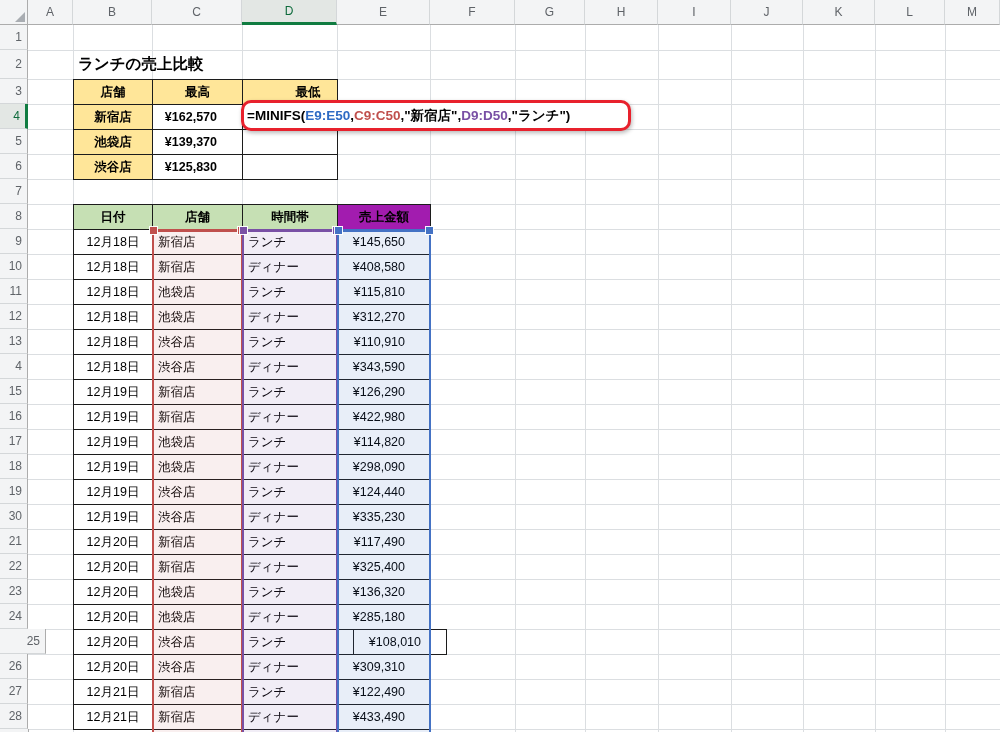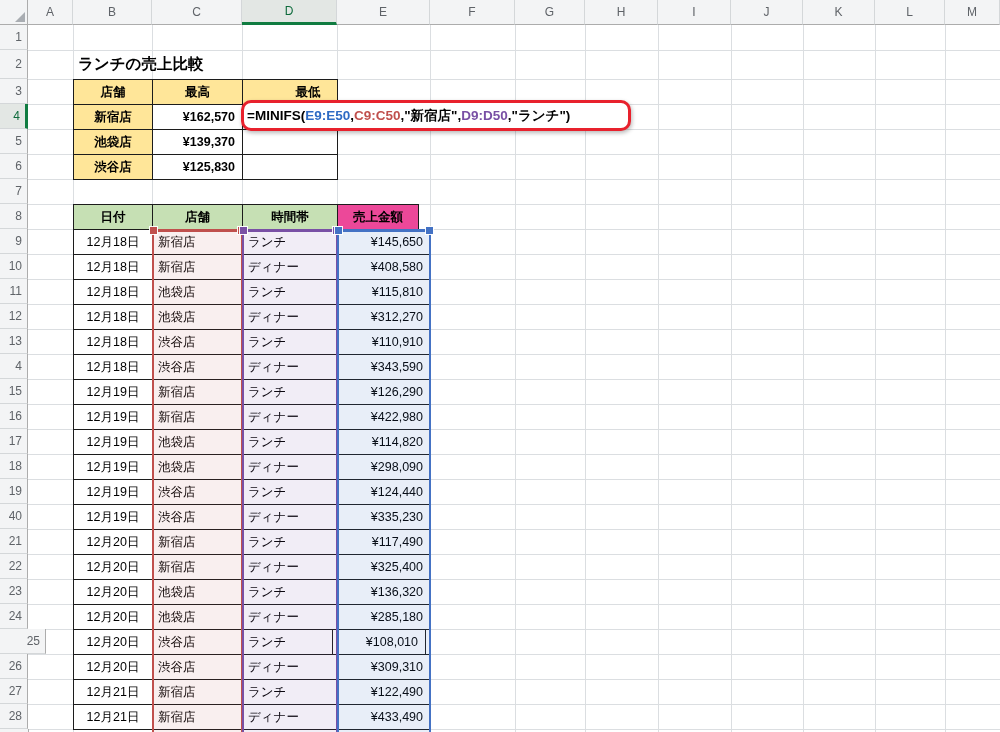--- a/index.html
+++ b/index.html
@@ -2,21 +2,21 @@
 <html><head>
 <meta charset="utf-8">
 <style>
   html,body{margin:0;padding:0;background:#fff;}
   #sheet{position:relative;width:1000px;height:732px;overflow:hidden;background:#fff;
          font-family:"Liberation Sans","DejaVu Sans",sans-serif;}
   .vline,.hline{position:absolute;background:#DBDEE1;z-index:0;}
   .vline{width:1px;} .hline{height:1px;}
   .cell{position:absolute;box-sizing:border-box;border:1px solid #1c1c1c;background:#fff;
         display:flex;align-items:center;font-size:12.5px;color:#000;padding:0 4px;z-index:1;white-space:nowrap;overflow:visible;}
-  .center{justify-content:center;} .right{justify-content:flex-end;padding-right:7px;} .left{padding-left:5px;}
+  .center{justify-content:center;} .right{justify-content:flex-end;padding-right:25px;} .left{padding-left:5px;}
   .bold{font-weight:bold;}
   .ttl{position:absolute;display:flex;align-items:center;font-weight:bold;font-size:15.5px;color:#000;z-index:1;white-space:nowrap;}
   .ann{position:absolute;background:#fff;border:3px solid #E8212D;border-radius:10px;
        box-shadow:1px 2px 4px rgba(0,0,0,.28);z-index:2;box-sizing:border-box;}
   .ftx{position:absolute;display:flex;align-items:center;white-space:nowrap;
        font-weight:bold;font-size:13.5px;z-index:3;}
   .rng{position:absolute;box-sizing:border-box;pointer-events:none;z-index:4;}
   .hdl{position:absolute;width:7px;height:7px;box-shadow:0 0 0 1px rgba(255,255,255,.95);z-index:5;}
   .ch,.rh,.corner{position:absolute;box-sizing:border-box;background:#F3F4F5;color:#5f6368;
        font-size:12px;display:flex;align-items:center;z-index:6;}
@@ -95,21 +95,21 @@
         <span style="color: rgb(46, 107, 196);">E9:E50</span>
         <span style="color: rgb(0, 0, 0);">,</span>
         <span style="color: rgb(192, 80, 77);">C9:C50</span>
         <span style="color: rgb(0, 0, 0);">,"新宿店",</span>
         <span style="color: rgb(121, 80, 165);">D9:D50</span>
         <span style="color: rgb(0, 0, 0);">,"ランチ")</span>
       </div>
       <div class="cell bold center" style="left: 73px; top: 204px; width: 80px; height: 26px; background: rgb(198, 224, 180);">日付</div>
       <div class="cell bold center" style="left: 152px; top: 204px; width: 91px; height: 26px; background: rgb(198, 224, 180);">店舗</div>
       <div class="cell bold center" style="left: 242px; top: 204px; width: 96px; height: 26px; background: rgb(198, 224, 180);">時間帯</div>
-      <div class="cell bold center" style="left: 337px; top: 204px; width: 82px; height: 26px; background: #ec4899;">売上金額</div>
+      <div class="cell bold center" style="left: 337px; top: 204px; width: 94px; height: 26px; background: #a21caf;">売上金額</div>
       <div class="cell center" style="left: 73px; top: 229px; width: 80px; height: 26px;">12月18日</div>
       <div class="cell left" style="left: 152px; top: 229px; width: 91px; height: 26px;">新宿店</div>
       <div class="cell left" style="left: 242px; top: 229px; width: 96px; height: 26px;">ランチ</div>
       <div class="cell right" style="left: 337px; top: 229px; width: 94px; height: 26px;">¥145,650</div>
       <div class="cell center" style="left: 73px; top: 254px; width: 80px; height: 26px;">12月18日</div>
       <div class="cell left" style="left: 152px; top: 254px; width: 91px; height: 26px;">新宿店</div>
       <div class="cell left" style="left: 242px; top: 254px; width: 96px; height: 26px;">ディナー</div>
       <div class="cell right" style="left: 337px; top: 254px; width: 94px; height: 26px;">¥408,580</div>
       <div class="cell center" style="left: 73px; top: 279px; width: 80px; height: 26px;">12月18日</div>
       <div class="cell left" style="left: 152px; top: 279px; width: 91px; height: 26px;">池袋店</div>
@@ -163,21 +163,21 @@
       <div class="cell left" style="left: 152px; top: 579px; width: 91px; height: 26px;">池袋店</div>
       <div class="cell left" style="left: 242px; top: 579px; width: 96px; height: 26px;">ランチ</div>
       <div class="cell right" style="left: 337px; top: 579px; width: 94px; height: 26px;">¥136,320</div>
       <div class="cell center" style="left: 73px; top: 604px; width: 80px; height: 26px;">12月20日</div>
       <div class="cell left" style="left: 152px; top: 604px; width: 91px; height: 26px;">池袋店</div>
       <div class="cell left" style="left: 242px; top: 604px; width: 96px; height: 26px;">ディナー</div>
       <div class="cell right" style="left: 337px; top: 604px; width: 94px; height: 26px;">¥285,180</div>
       <div class="cell center" style="left: 73px; top: 629px; width: 80px; height: 26px;">12月20日</div>
       <div class="cell left" style="left: 152px; top: 629px; width: 91px; height: 26px;">渋谷店</div>
       <div class="cell left" style="left: 242px; top: 629px; width: 96px; height: 26px;">ランチ</div>
-      <div class="cell right" style="left: 332px; top: 629px; width: 94px; height: 26px;">¥108,010</div>
+      <div class="cell right" style="left: 353px; top: 629px; width: 94px; height: 26px;">¥108,010</div>
       <div class="cell center" style="left: 73px; top: 654px; width: 80px; height: 26px;">12月20日</div>
       <div class="cell left" style="left: 152px; top: 654px; width: 91px; height: 26px;">渋谷店</div>
       <div class="cell left" style="left: 242px; top: 654px; width: 96px; height: 26px;">ディナー</div>
       <div class="cell right" style="left: 337px; top: 654px; width: 94px; height: 26px;">¥309,310</div>
       <div class="cell center" style="left: 73px; top: 679px; width: 80px; height: 26px;">12月21日</div>
       <div class="cell left" style="left: 152px; top: 679px; width: 91px; height: 26px;">新宿店</div>
       <div class="cell left" style="left: 242px; top: 679px; width: 96px; height: 26px;">ランチ</div>
       <div class="cell right" style="left: 337px; top: 679px; width: 94px; height: 26px;">¥122,490</div>
       <div class="cell center" style="left: 73px; top: 704px; width: 80px; height: 26px;">12月21日</div>
       <div class="cell left" style="left: 152px; top: 704px; width: 91px; height: 26px;">新宿店</div>
@@ -227,21 +227,21 @@
       <div class="rh" style="top: 254px; height: 25px;">10</div>
       <div class="rh" style="top: 279px; height: 25px;">11</div>
       <div class="rh" style="top: 304px; height: 25px;">12</div>
       <div class="rh" style="top: 329px; height: 25px;">13</div>
       <div class="rh" style="top: 354px; height: 25px;">4</div>
       <div class="rh" style="top: 379px; height: 25px;">15</div>
       <div class="rh" style="top: 404px; height: 25px;">16</div>
       <div class="rh" style="top: 429px; height: 25px;">17</div>
       <div class="rh" style="top: 454px; height: 25px;">18</div>
       <div class="rh" style="top: 479px; height: 25px;">19</div>
-      <div class="rh" style="top: 504px; height: 25px;">40</div>
+      <div class="rh" style="top: 504px; height: 25px;">30</div>
       <div class="rh" style="top: 529px; height: 25px;">21</div>
       <div class="rh" style="top: 554px; height: 25px;">22</div>
       <div class="rh" style="top: 579px; height: 25px;">23</div>
       <div class="rh" style="top: 604px; height: 25px;">24</div>
       <div class="rh" style="top: 629px; height: 25px; padding-left: 40px;">25</div>
       <div class="rh" style="top: 654px; height: 25px;">26</div>
       <div class="rh" style="top: 679px; height: 25px;">27</div>
       <div class="rh" style="top: 704px; height: 25px;">28</div>
       <div class="fill-strip" style="left: 0px; top: 729px; width: 28px; height: 3px; border-right: 1px solid rgb(172, 172, 172);"></div>
     </div>

